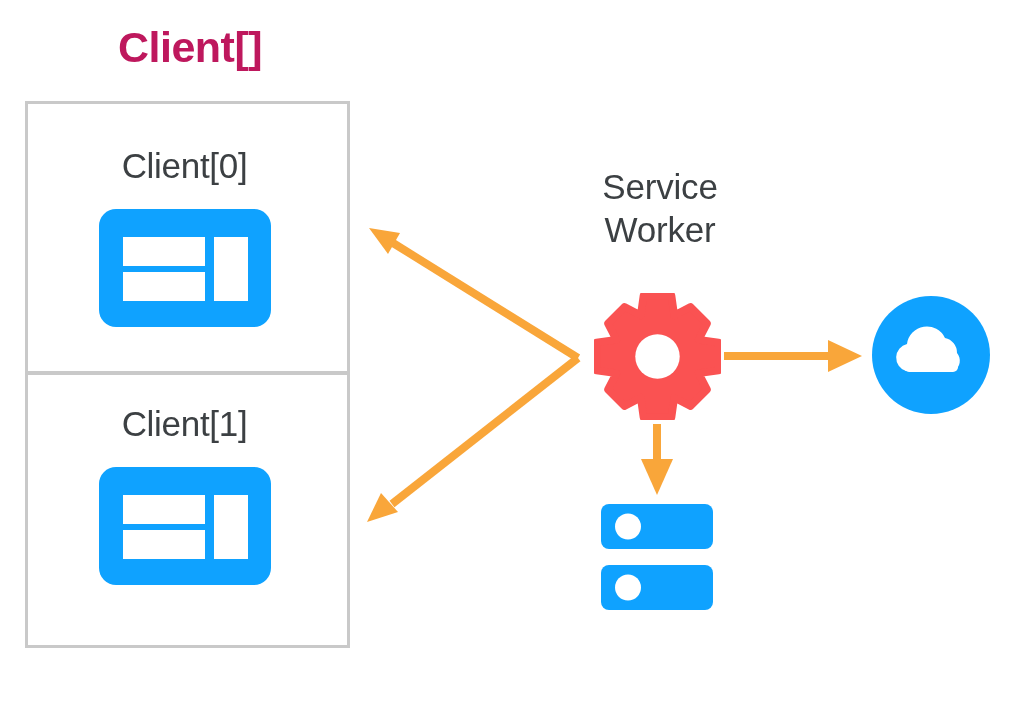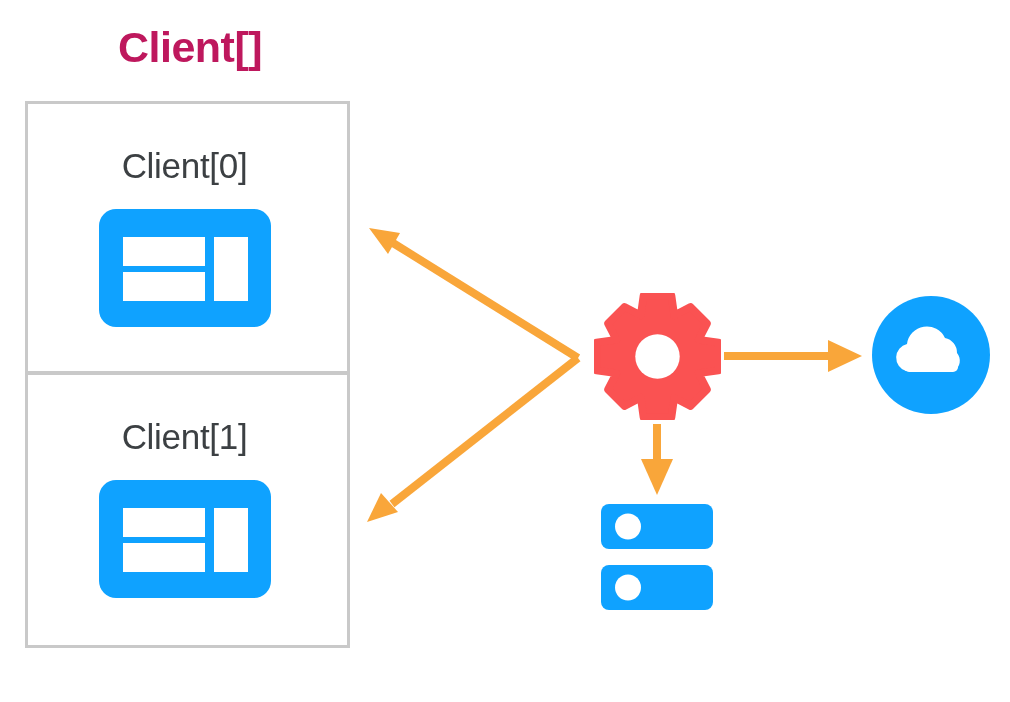--- a/index.html
+++ b/index.html
@@ -54,21 +54,21 @@
     position: absolute;
     left: 0;
     width: 313px;
     height: 270px;
     box-sizing: border-box;
     display: flex;
     flex-direction: column;
     align-items: center;
   }
   .client-cell-0 { top: 0; }
-  .client-cell-1 { top: 271px; align-items: center; }
+  .client-cell-1 { top: 258px; align-items: center; }
 
   .client-cell-divider {
     position: absolute;
     left: 0;
     top: 267px;
     width: 319px;
     height: 4px;
     background: #c9c9c9;
   }
 
@@ -164,20 +164,24 @@
       <div class="client-cell-label">Client[1]</div>
       <svg class="window-icon" viewBox="0 0 172 118">
         <rect x="0" y="0" width="172" height="118" rx="17" ry="17" fill="#0FA2FF"></rect>
         <rect x="24" y="28" width="82" height="29" fill="#ffffff"></rect>
         <rect x="24" y="63" width="82" height="29" fill="#ffffff"></rect>
         <rect x="115" y="28" width="34" height="64" fill="#ffffff"></rect>
       </svg>
     </div>
   </div>
 
+  <div class="service-worker-label">
+    <div>Service</div>
+    <div>Worker</div>
+  </div>
 
   <div class="gear-icon-wrap">
     <svg class="icon-svg" viewBox="0 0 100 100">
       <path fill="#FA5252" d="
         M 39.0 2.0 L 61.0 2.0 L 63.2 17.6
         L 76.0 11.0 L 89.0 24.0 L 82.4 36.8
         L 98.0 39.0 L 98.0 61.0 L 82.4 63.2
         L 89.0 76.0 L 76.0 89.0 L 63.2 82.4
         L 61.0 98.0 L 39.0 98.0 L 36.8 82.4
         L 24.0 89.0 L 11.0 76.0 L 17.6 63.2

